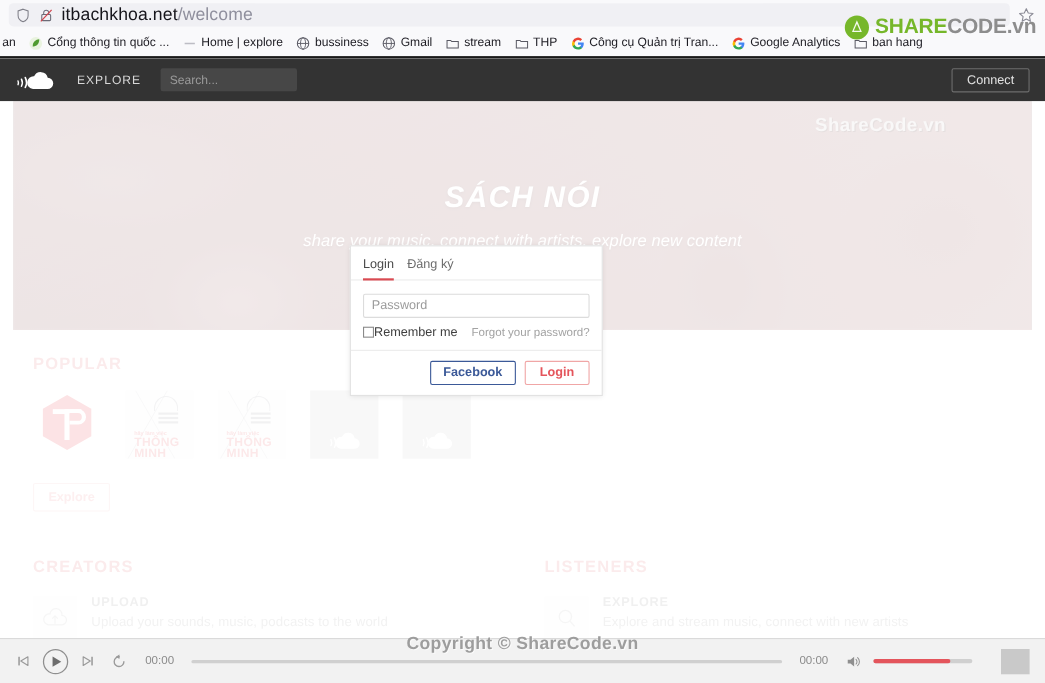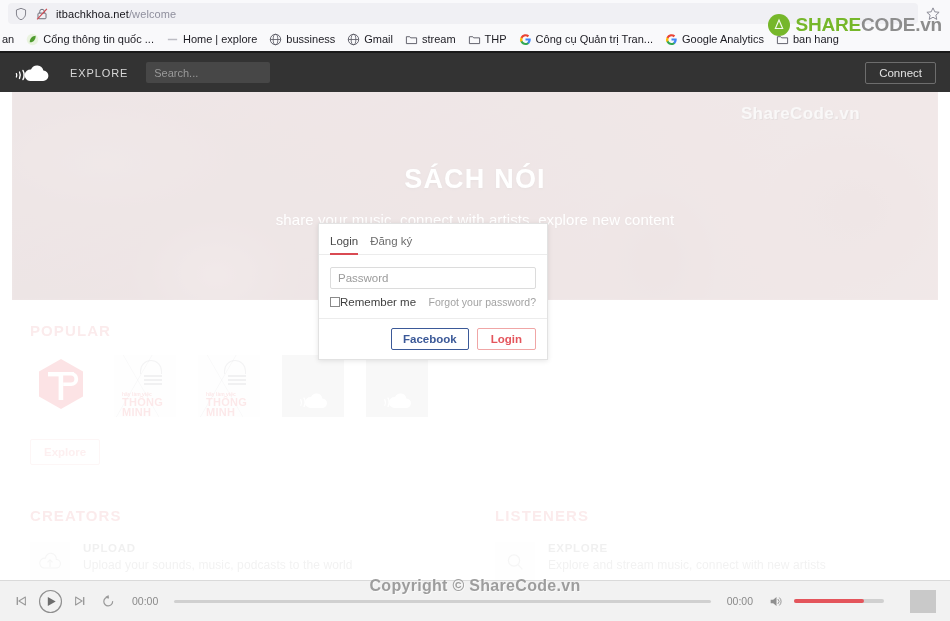--- a/index.html
+++ b/index.html
@@ -20,21 +20,21 @@
     display: flex; align-items: center; padding: 0 8px;
   }
   .url-field {
     display: flex; align-items: center; gap: 7px;
     height: 21px; flex: 1; padding: 0 6px;
     background: #f0f0f4; border-radius: 4px;
   }
   .shield-ico { width: 14px; height: 14px; flex: 0 0 auto; opacity: .75; }
   .lock-ico  { width: 14px; height: 14px; flex: 0 0 auto; }
   .url-text {
-    font-size: 11px; color: #15141a; white-space: nowrap;
+    font-size: 16px; color: #15141a; white-space: nowrap;
     letter-spacing: .1px;
   }
   .url-text .path { color: #8f8f9d; }
   .star-ico { width: 18px; height: 18px; margin-left: 6px; flex: 0 0 auto; }
 
   .bookmarks-row {
     position: absolute; top: 27px; left: 0; width: 950px; height: 24px;
     display: flex; align-items: center; gap: 0px;
     padding-left: 0px; overflow: hidden;
   }
@@ -108,21 +108,21 @@
   .hero-tint {
     position: absolute; inset: 0;
     background: linear-gradient(105deg,
       rgba(216,170,172,.55) 0%,
       rgba(221,176,178,.62) 45%,
       rgba(226,186,186,.72) 100%);
   }
   .hero-inner {
     position: absolute; inset: 0;
     display: flex; flex-direction: column;
-    align-items: center; justify-content: center; gap: 16px;
+    align-items: center; justify-content: center; gap: 16px; font-style: italic;
   }
   .hero-title {
     font-size: 27px; font-weight: bold; color: #ffffff;
     letter-spacing: 1.2px; text-shadow: 0 1px 3px rgba(0,0,0,.14);
   }
   .hero-sub {
     font-size: 15px; color: #ffffff; letter-spacing: .1px;
     text-shadow: 0 1px 2px rgba(0,0,0,.10);
   }
   .hero-wm {

